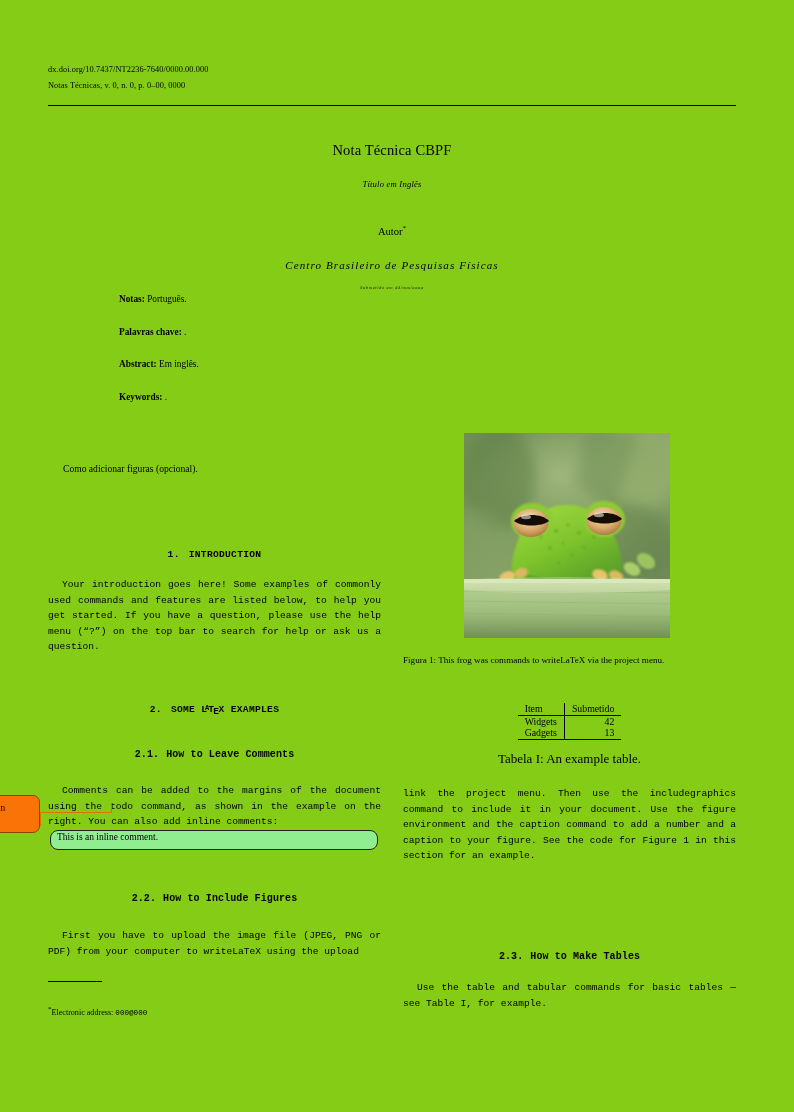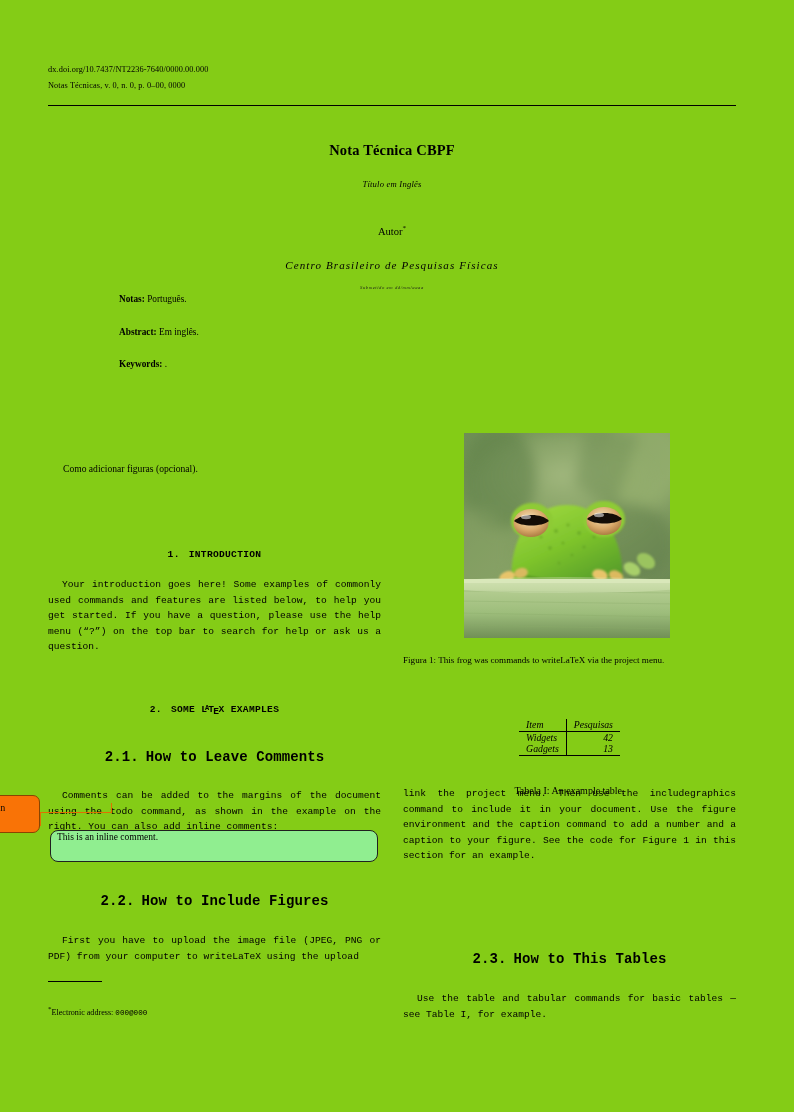--- a/index.html
+++ b/index.html
@@ -41,21 +41,21 @@
   
   #title-block {
     position: absolute;
     left: 48px;
     top: 142px;
     width: 688px;
     text-align: center;
   }
   #doc-title {
     font-size: 14.5px;
-    font-weight: bold;
+    font-weight: normal;
     letter-spacing: 0.15px;
   }
   #doc-subtitle {
     font-size: 8.6px;
     font-style: italic;
     margin-top: 20px;
     letter-spacing: 0.2px;
   }
   #author-name {
     font-size: 10.6px;
@@ -103,21 +103,21 @@
 
   h2.sec {
     font-size: 9.6px;
     font-weight: bold;
     text-align: center;
     margin: 0;
     letter-spacing: 0.3px;
   }
   h2.sec .num { margin-right: 9px; }
   h3.subsec {
-    font-size: 14px;
+    font-size: 10px;
     font-weight: bold;
     text-align: center;
     margin: 0;
     letter-spacing: 0.1px;
   }
   h3.subsec .num { margin-right: 7px; }
   p.body {
     margin: 0;
     text-align: justify;
     text-indent: 14px;
@@ -173,21 +173,21 @@
     height: 14px;
     border-left: 1.2px solid #E07000;
   }
 
   
   #inline-comment {
     position: absolute;
     left: 50px;
     top: 830px;
     width: 328px;
-    height: 32px;
+    height: 20px;
     box-sizing: border-box;
     background: #90EE90;
     border: 1.1px solid #202020;
     border-radius: 8px;
     font-size: 9.5px;
     padding: 1px 0 0 6px;
     color: #000;
   }
 
   
@@ -231,36 +231,35 @@
   
   #table-wrap {
     position: absolute;
     left: 403px;
     top: 703px;
     width: 333px;
     text-align: center;
   }
   table.ex {
     border-collapse: collapse;
-    margin: 16px auto;
+    margin: 0 auto;
     font-size: 9.8px;
-    font-style: italic;
   }
   table.ex td, table.ex th {
     padding: 0 7px;
     font-weight: normal;
   }
   table.ex .colsep { border-left: 0.9px solid #000; }
   table.ex tr.head td { border-bottom: 0.9px solid #000; padding-bottom: 1px; }
   table.ex tr.lastrow td { border-bottom: 0.9px solid #000; padding-bottom: 1px; }
   td.num { text-align: right; }
   td.lbl { text-align: left; }
   #tab-caption {
-    margin-top: 29px;
-    font-size: 10px;
+    margin-top: 11px;
+    font-size: 13px;
     text-align: center;
   }
 </style>
 </head>
 <body>
 
 <div id="page">
 
   <div id="running-head">
     <div>dx.doi.org/10.7437/NT2236-7640/0000.00.000</div>
@@ -273,20 +272,24 @@
     <div id="doc-subtitle">Título em Inglês</div>
     <div id="author-name"><span>Autor</span><sup>*</sup></div>
     <div id="affiliation">Centro Brasileiro de Pesquisas Físicas</div>
     <div id="submitted">Submetido em dd/mm/aaaa</div>
   </div>
 
   <div id="abstract-block">
     <div class="abs-row">
       <span class="abs-label">Notas:</span>
       <span>Português.</span>
+    </div>
+    <div class="abs-row">
+      <span class="abs-label">Palavras chave:</span>
+      <span>.</span>
     </div>
     <div class="abs-row">
       <span class="abs-label">Abstract:</span>
       <span>Em inglês.</span>
     </div>
     <div class="abs-row">
       <span class="abs-label">Keywords:</span>
       <span>.</span>
     </div>
   </div>
@@ -441,21 +444,21 @@
   <div id="fig-caption">
     <span>Figura 1:</span>
     <span>This frog was commands to writeLaTeX via the project menu.</span>
   </div>
 
   <div id="table-wrap">
     <table class="ex">
       <tbody>
         <tr class="head">
           <td class="lbl">Item</td>
-          <td class="colsep lbl">Pesquisas</td>
+          <td class="colsep lbl">Submetido</td>
         </tr>
         <tr>
           <td class="lbl">Widgets</td>
           <td class="colsep num">42</td>
         </tr>
         <tr class="lastrow">
           <td class="lbl">Gadgets</td>
           <td class="colsep num">13</td>
         </tr>
       </tbody>
@@ -465,18 +468,18 @@
       <span>An example table.</span>
     </div>
   </div>
 
   <div class="col" id="col-right" style="top:786px;">
     <p class="body noindent">link the project menu. Then use the includegraphics command to include it in your document. Use the figure environment and the caption command to add a number and a caption to your figure. See the code for Figure 1 in this section for an example.</p>
   </div>
 
   <div class="col" style="left:403px; top:951px;">
     <h3 class="subsec">
-      <span class="num">2.3.</span><span>How to This Tables</span>
+      <span class="num">2.3.</span><span>How to Make Tables</span>
     </h3>
-    <p class="body" style="margin-top:24px;">Use the table and tabular commands for basic tables — see Table I, for example.</p>
+    <p class="body" style="margin-top:18px;">Use the table and tabular commands for basic tables — see Table I, for example.</p>
   </div>
 
 </div>
 
 </body></html>

